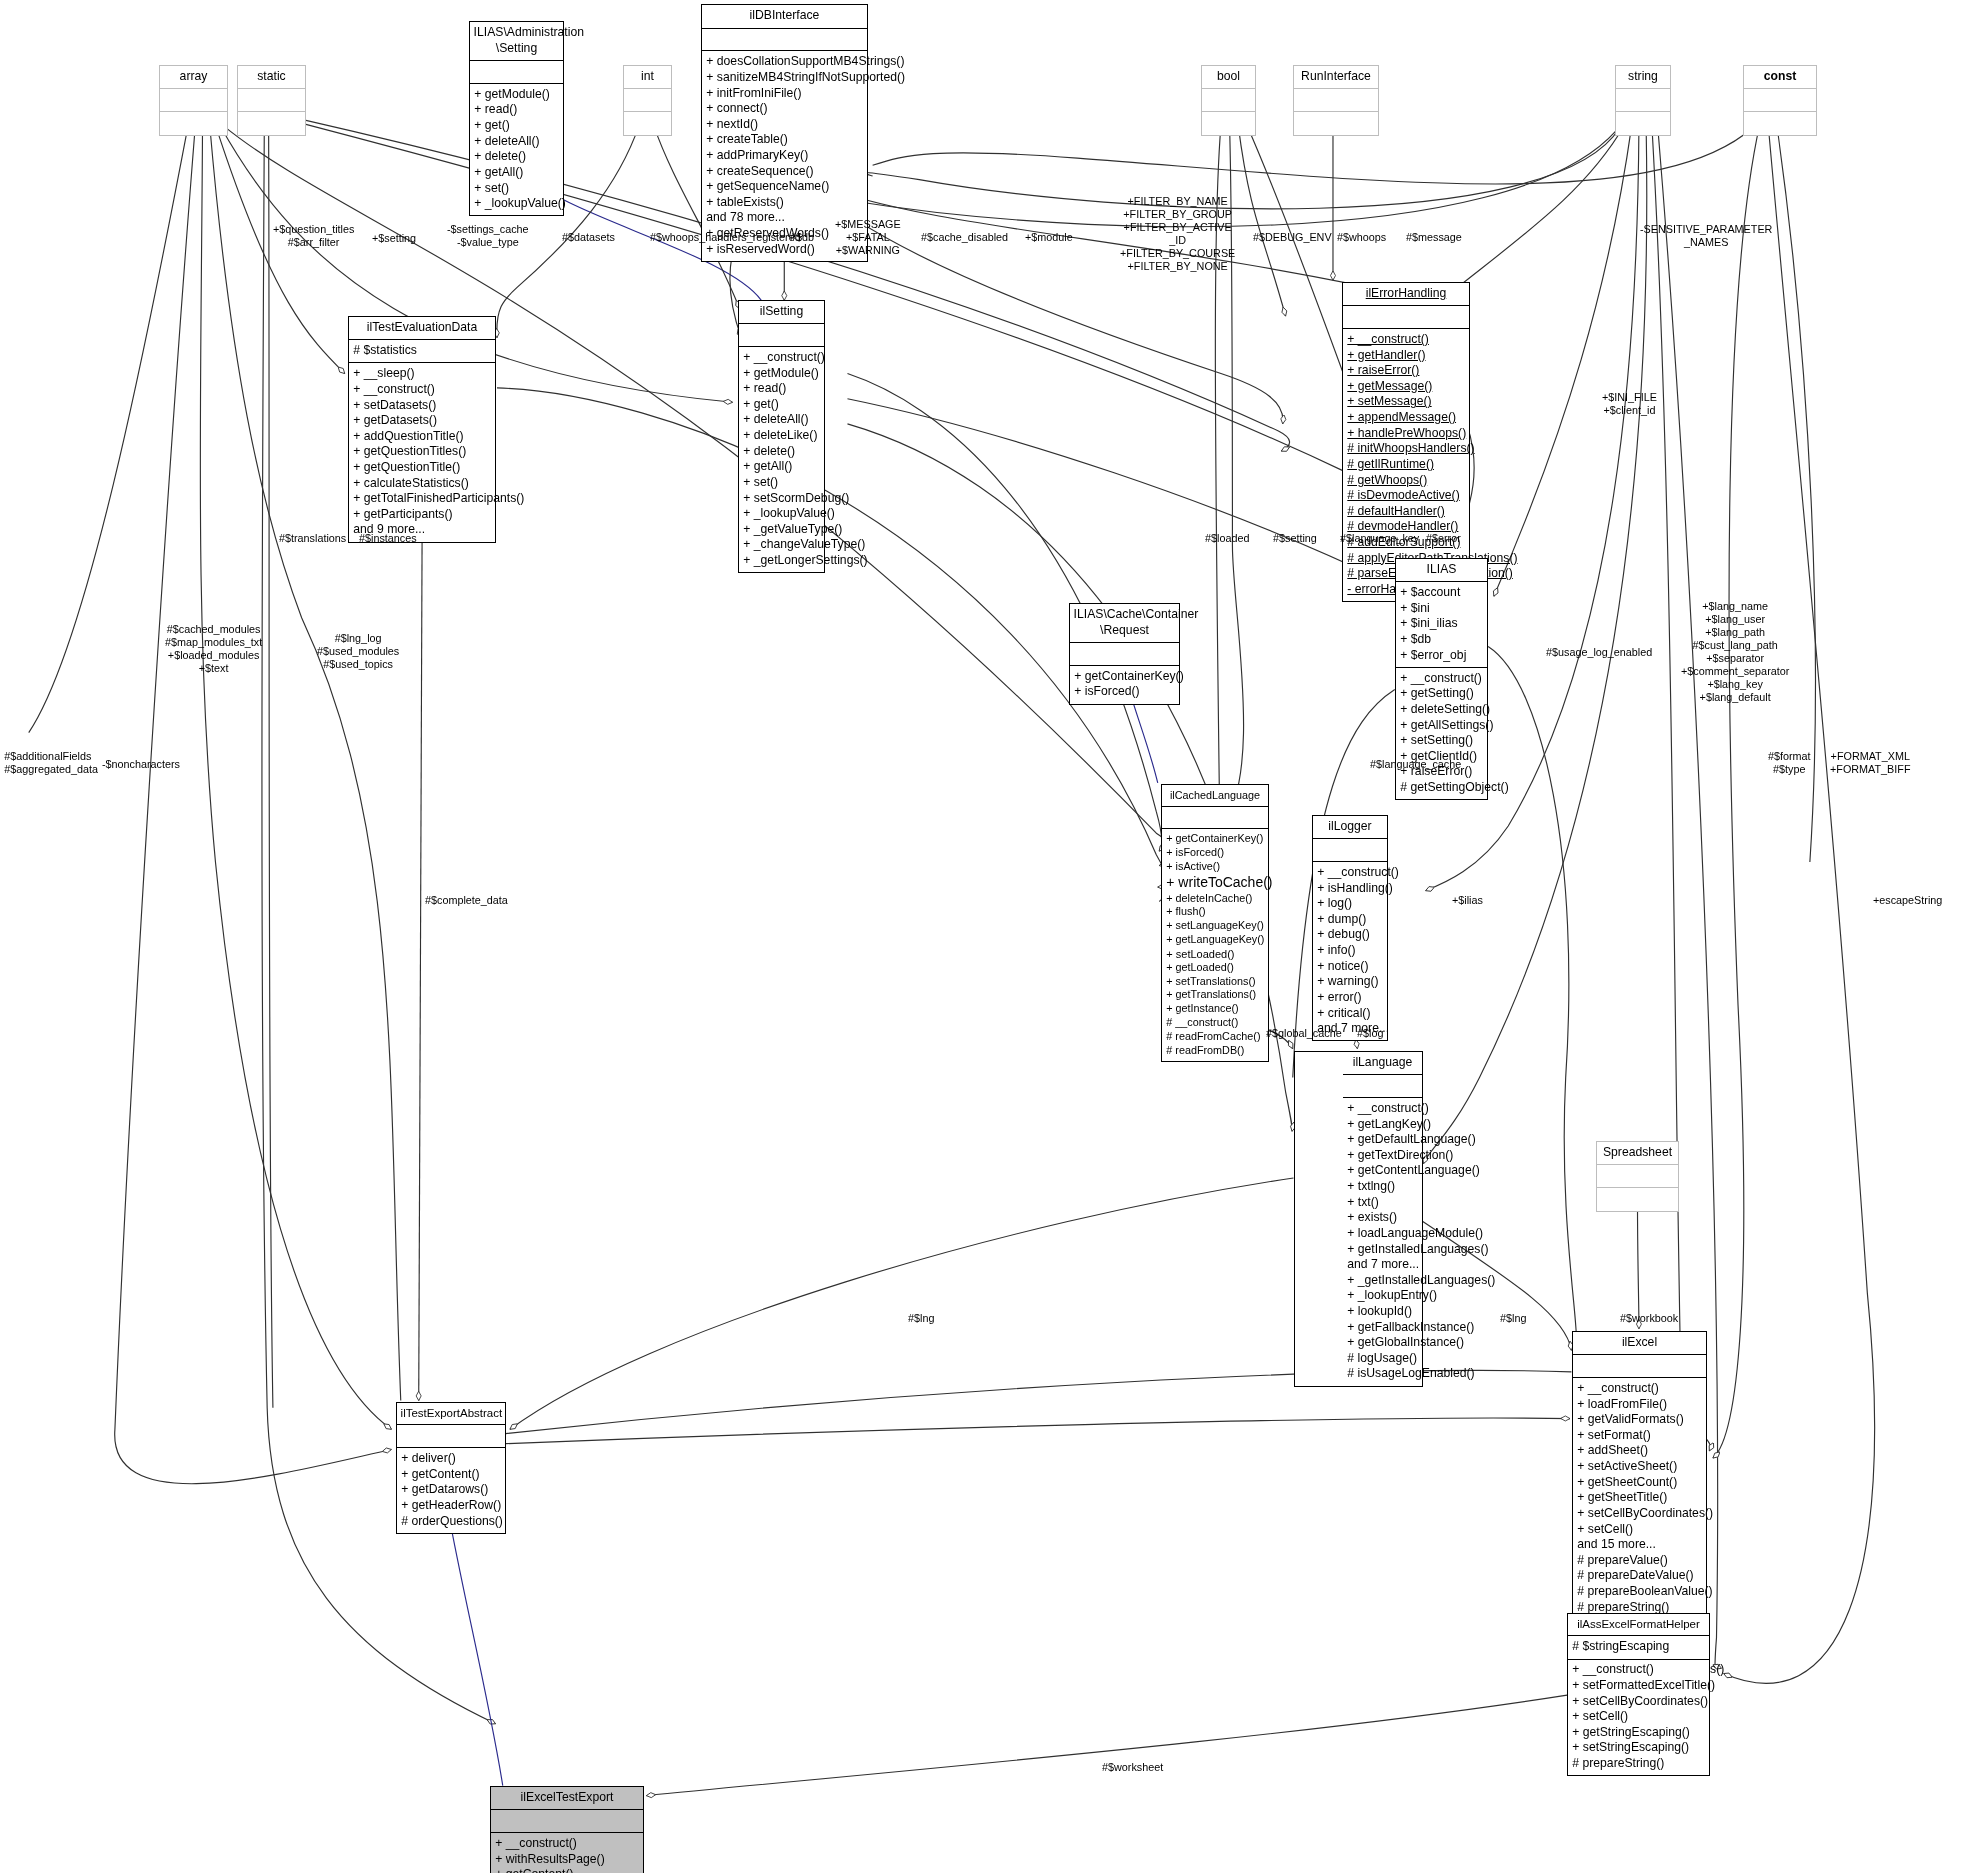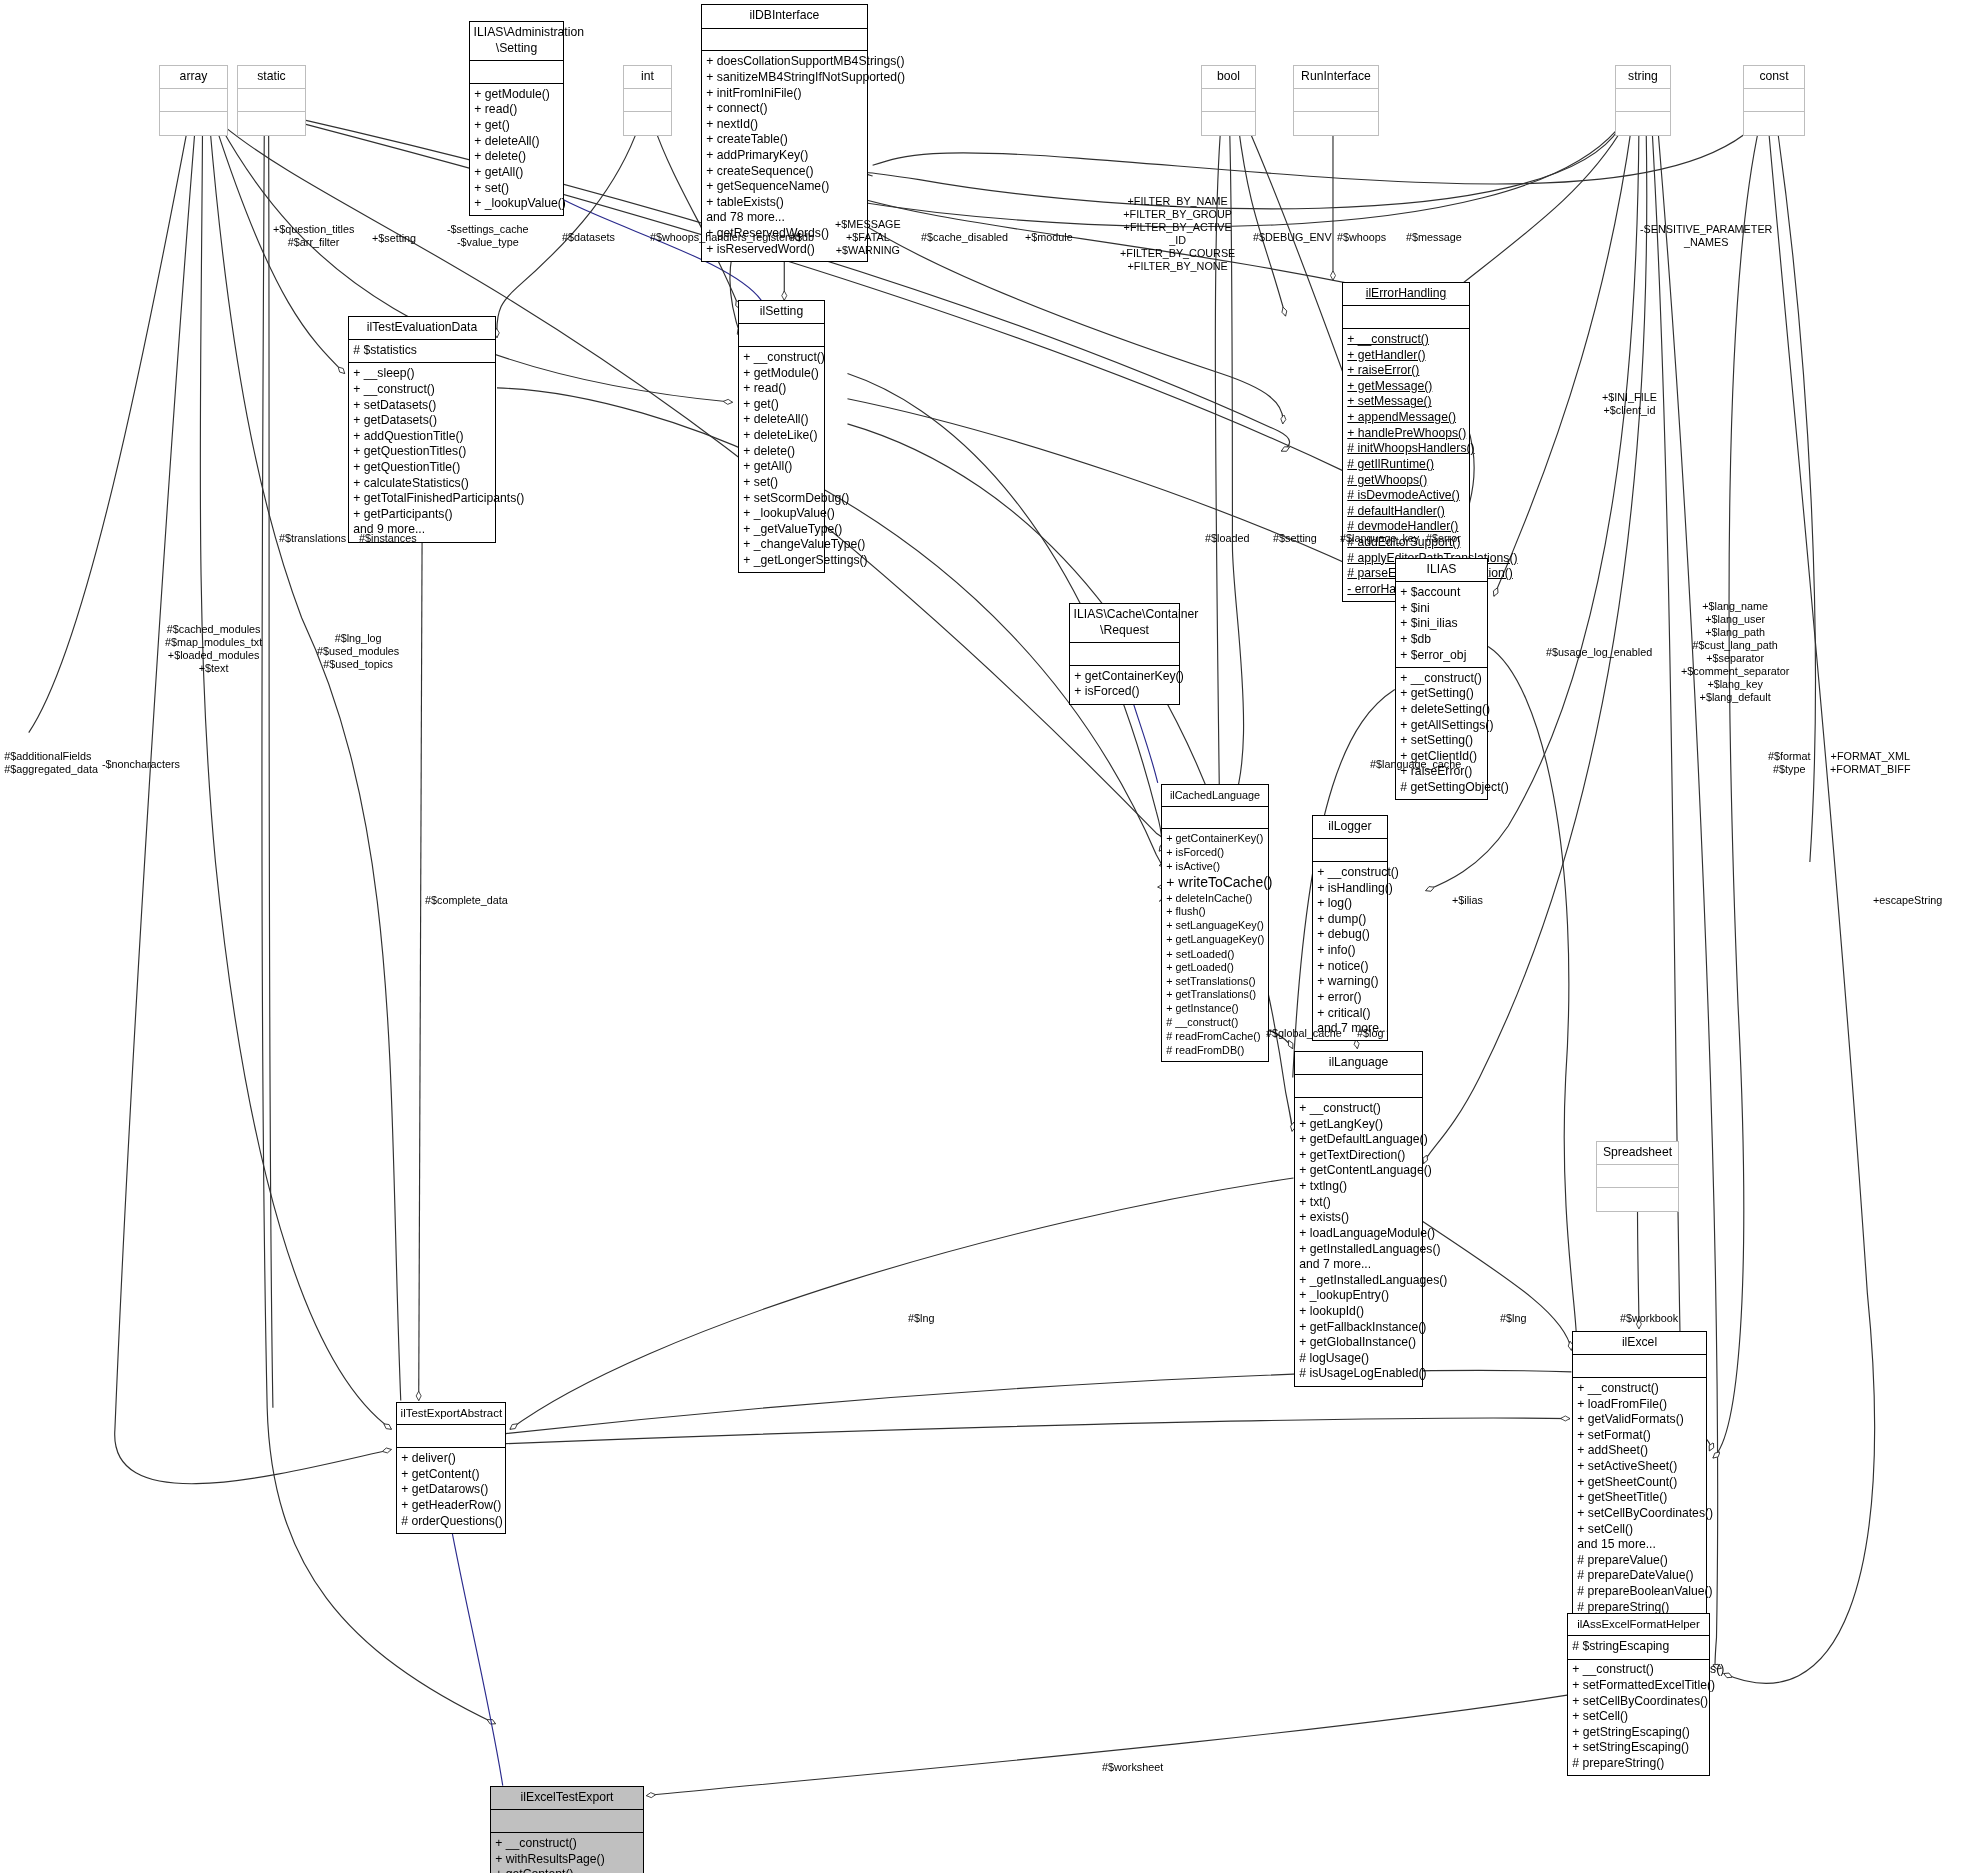--- a/index.html
+++ b/index.html
@@ -239,21 +239,21 @@
     <div class="uml-attrs empty uml-sep thin"></div>
     <div class="uml-ops uml-sep thin" style="min-height:16px"></div>
   </div>
 
   <div class="uml-box thin" style="left:1615px;top:65px;width:56px;">
     <div class="uml-title">string</div>
     <div class="uml-attrs empty uml-sep thin"></div>
     <div class="uml-ops uml-sep thin" style="min-height:16px"></div>
   </div>
 
-  <div class="uml-box thin" style="left:1743px;top:65px;width:62px;">
+  <div class="uml-box thin" style="left:1743px;top:65px;width:74px;font-weight:bold;">
     <div class="uml-title">const</div>
     <div class="uml-attrs empty uml-sep thin"></div>
     <div class="uml-ops uml-sep thin" style="min-height:16px"></div>
   </div>
 
   <div class="uml-box" style="left:348px;top:316px;width:148px;">
     <div class="uml-title">ilTestEvaluationData</div>
     <div class="uml-attrs uml-sep">
       <div class="uml-row"># $statistics</div>
     </div>
@@ -382,21 +382,21 @@
       <div class="uml-row">+ debug()</div>
       <div class="uml-row">+ info()</div>
       <div class="uml-row">+ notice()</div>
       <div class="uml-row">+ warning()</div>
       <div class="uml-row">+ error()</div>
       <div class="uml-row">+ critical()</div>
       <div class="uml-row">and 7 more...</div>
     </div>
   </div>
 
-  <div class="uml-box" style="left:1294px;top:1051px;width:129px;">
+  <div class="uml-box" style="left:1294px;top:1051px;width:129px;padding-left:48px;">
     <div class="uml-title">ilLanguage</div>
     <div class="uml-attrs empty uml-sep"></div>
     <div class="uml-ops uml-sep">
       <div class="uml-row">+ __construct()</div>
       <div class="uml-row">+ getLangKey()</div>
       <div class="uml-row">+ getDefaultLanguage()</div>
       <div class="uml-row">+ getTextDirection()</div>
       <div class="uml-row">+ getContentLanguage()</div>
       <div class="uml-row">+ txtlng()</div>
       <div class="uml-row">+ txt()</div>

